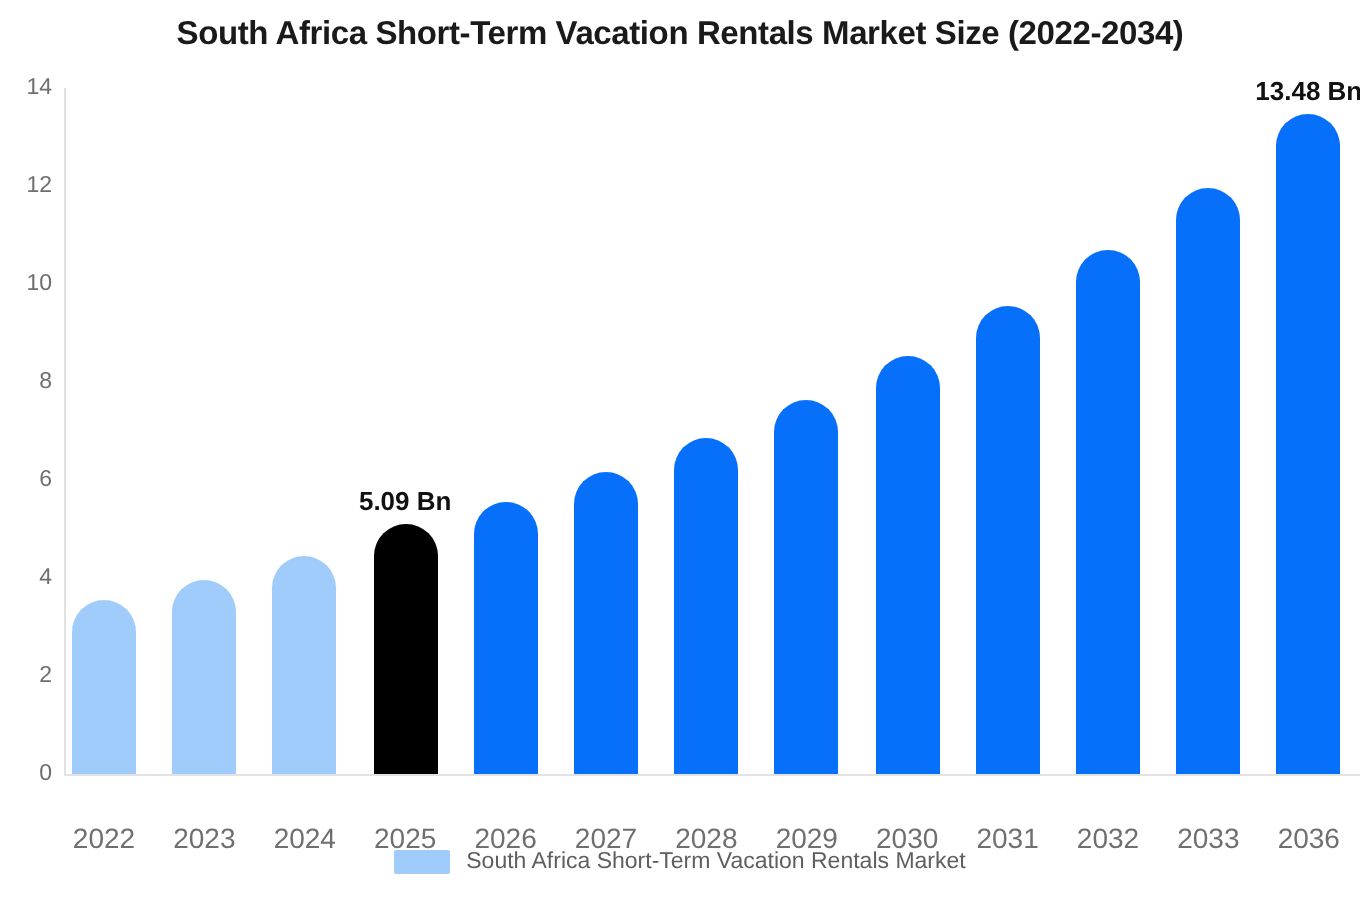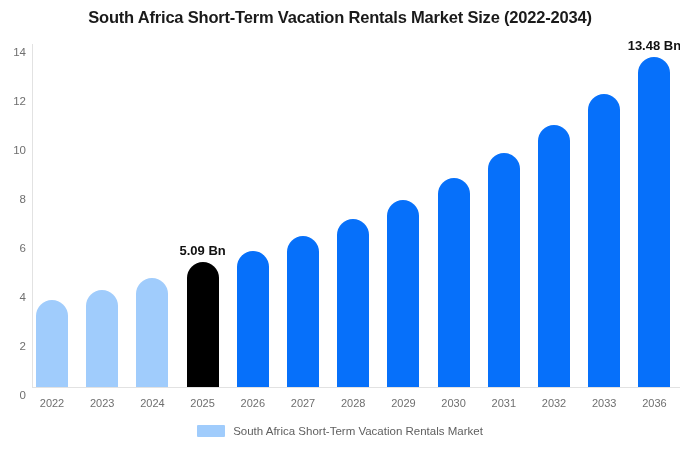--- a/index.html
+++ b/index.html
@@ -41,40 +41,40 @@
     position: absolute;
     right: 682px;
     width: 22px;
     text-align: right;
     font-size: 11.5px;
     color: #6f6f6f;
     transform: translateY(-50%);
     white-space: nowrap;
   }
   .y-ticks { position: absolute; left: 0; top: 0; width: 680px; height: 450px; }
-  .y-ticks .y-tick-label { right: auto; left: 0; width: 26px; margin-top: 8px; }
+  .y-ticks .y-tick-label { right: auto; left: 0; width: 26px; }
 
   .bar {
     position: absolute;
     bottom: 0;
     border-radius: 16px 16px 0 0;
   }
   .bar-value-label {
     position: absolute;
     font-size: 13px;
     font-weight: bold;
     color: #111111;
     white-space: nowrap;
     text-align: center;
     transform: translateX(-50%);
   }
   .x-tick-label {
     position: absolute;
-    top: 397px;
-    font-size: 11px;
+    top: 411px;
+    font-size: 14px;
     color: #6f6f6f;
     white-space: nowrap;
     text-align: center;
     transform: translateX(-50%);
   }
 
   #legend {
     position: absolute;
     left: 0; top: 425px; width: 680px;
     display: flex;

